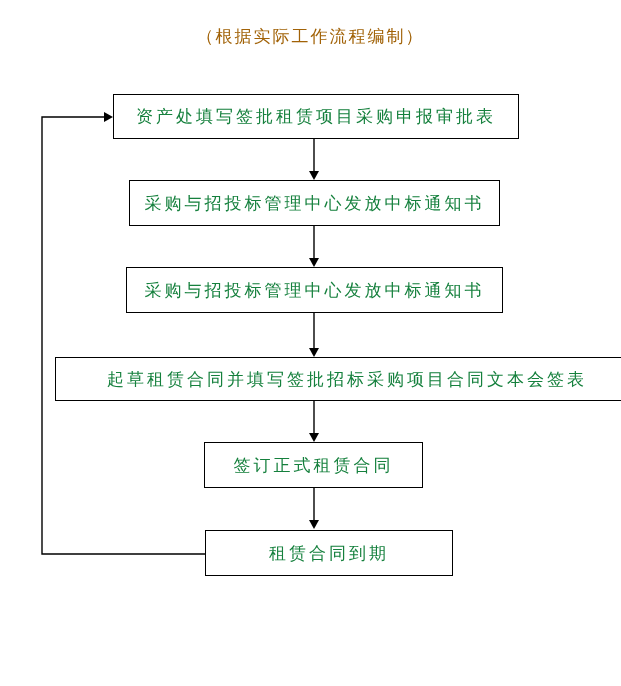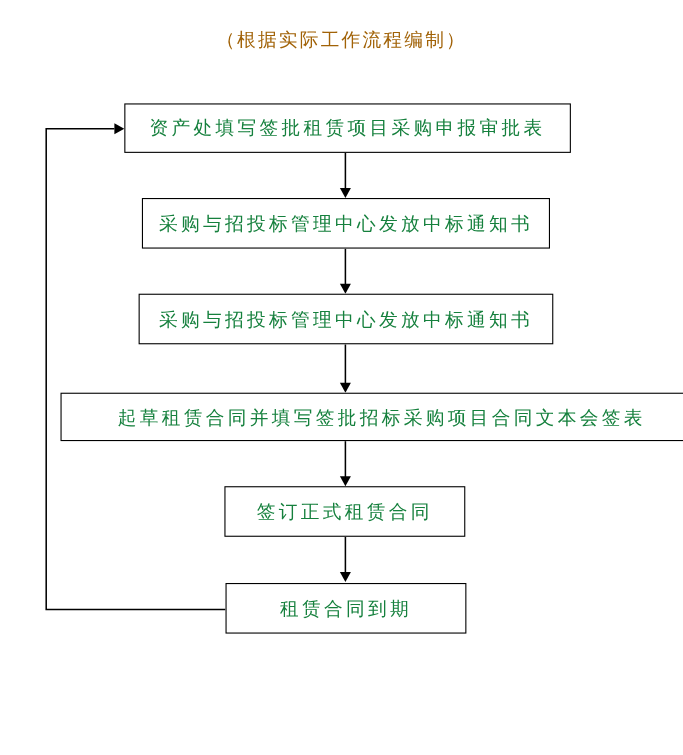--- a/index.html
+++ b/index.html
@@ -45,21 +45,21 @@
     letter-spacing: 3px;
     color: #15803d;
     white-space: nowrap;
     text-align: center;
   }
   .step1 { left: 113px; top: 94px;  width: 406px; height: 45px; }
   .step2 { left: 129px; top: 180px; width: 371px; height: 46px; }
   .step3 { left: 126px; top: 267px; width: 377px; height: 46px; }
   .step4 { left: 55px;  top: 357px; width: 584px; height: 44px; }
   .step5 { left: 204px; top: 442px; width: 219px; height: 46px; }
-  .step6 { left: 205px; top: 530px; width: 219px; height: 46px; }
+  .step6 { left: 205px; top: 530px; width: 248px; height: 46px; }
 </style>
 </head>
 <body>
 
 <div class="page">
 
   <div class="diagram-title">（根据实际工作流程编制）</div>
 
   <svg class="connector-layer" viewBox="0 0 621 686">
 

